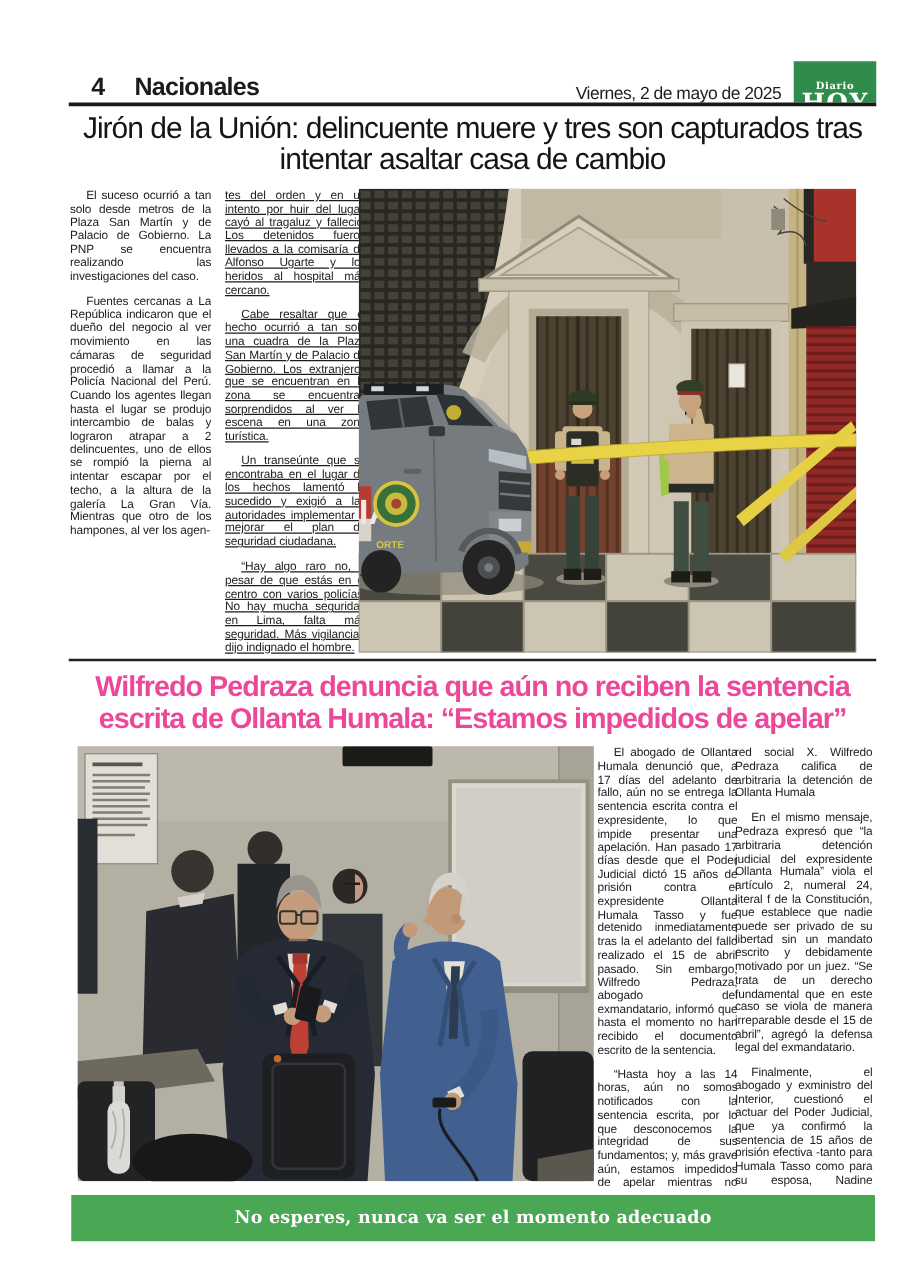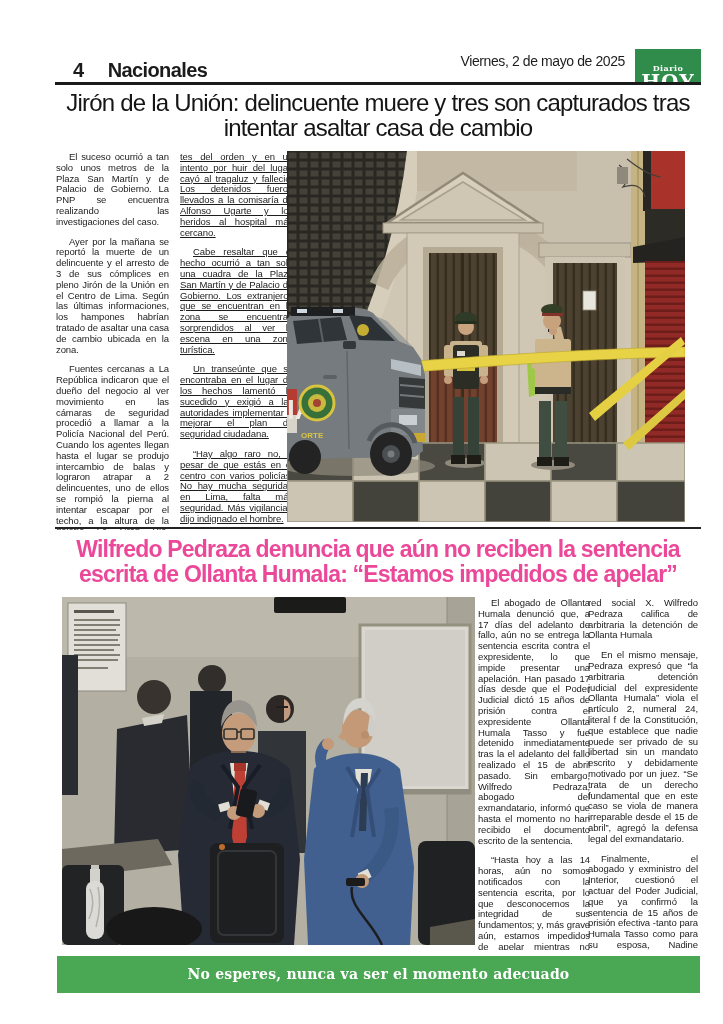--- a/index.html
+++ b/index.html
@@ -3,21 +3,21 @@
 <meta charset="utf-8">
 <style>
   html,body{margin:0;padding:0;background:#ffffff;}
   .page{position:relative;width:723px;height:1024px;background:#fff;overflow:hidden;
         font-family:"Liberation Sans",sans-serif;color:#1b1b1b;}
   
   .hdr{position:absolute;left:55px;top:48px;width:646px;height:34px;display:flex;align-items:flex-end;}
   .pnum{font-size:20px;font-weight:700;margin-left:18px;letter-spacing:-0.5px;}
   .section{font-size:20px;font-weight:700;margin-left:24px;letter-spacing:-0.6px;}
   .hspacer{flex:1;}
-  .date{font-size:14px;color:#1d1d1d;letter-spacing:-0.4px;margin-right:10px;margin-bottom:13px;text-align:center;}
+  .date{font-size:14px;color:#1d1d1d;letter-spacing:-0.4px;margin-right:10px;margin-bottom:0;text-align:center;}
   .logo{width:66px;height:33px;background:#2f8c4a;color:#fff;text-align:center;
         font-family:"DejaVu Serif",serif;line-height:1;padding-top:15px;box-sizing:border-box;}
   .logo .ltop{display:block;font-size:8px;font-weight:700;letter-spacing:0.5px;}
   .logo .lmain{display:block;font-size:20px;font-weight:700;letter-spacing:1px;margin-top:0px;}
   .rule{position:absolute;left:55px;top:82px;width:646px;border-top:3px solid #1a1a1a;}
   
   .h1{position:absolute;left:55px;top:90px;width:646px;text-align:center;
       font-size:24px;line-height:25px;font-weight:400;letter-spacing:-0.8px;color:#151515;}
   .h2{position:absolute;left:45px;top:537px;width:666px;text-align:center;
       font-size:23px;line-height:25px;font-weight:700;letter-spacing:-0.8px;color:#ec4899;}
@@ -53,22 +53,21 @@
     <div class="logo">
       <span class="ltop">Diario</span>
       <span class="lmain">HOY</span>
     </div>
   </div>
   <div class="rule"></div>
 
   <div class="h1">Jirón de la Unión: delincuente muere y tres son capturados tras intentar asaltar casa de cambio</div>
 
   <div class="col c1">
-      <p>El suceso ocurrió a tan solo unos metros de la Plaza San Martín y de Palacio de Gobierno. La PNP se encuentra realizando las investigaciones del caso.</p>
-      <p>Ayer por la mañana se reportó la muerte de un delincuente y el arresto de 3 de sus cómplices en pleno Jirón de la Unión en el Centro de Lima. Según las últimas informaciones, los hampones habrían tratado de asaltar una casa de cambio ubicada en la zona.</p>
+      <p>El suceso ocurrió a tan solo desde metros de la Plaza San Martín y de Palacio de Gobierno. La PNP se encuentra realizando las investigaciones del caso.</p>
       <p>Fuentes cercanas a La República indicaron que el dueño del negocio al ver movimiento en las cámaras de seguridad procedió a llamar a la Policía Nacional del Perú. Cuando los agentes llegan hasta el lugar se produjo intercambio de balas y lograron atrapar a 2 delincuentes, uno de ellos se rompió la pierna al intentar escapar por el techo, a la altura de la galería La Gran Vía. Mientras que otro de los hampones, al ver los agen-</p>
     </div>
   <div class="col c2">
       <p class="cont">tes del orden y en un intento por huir del lugar, cayó al tragaluz y falleció. Los detenidos fueron llevados a la comisaría de Alfonso Ugarte y los heridos al hospital más cercano.</p>
       <p>Cabe resaltar que el hecho ocurrió a tan solo una cuadra de la Plaza San Martín y de Palacio de Gobierno. Los extranjeros que se encuentran en la zona se encuentran sorprendidos al ver la escena en una zona turística.</p>
       <p>Un transeúnte que se encontraba en el lugar de los hechos lamentó lo sucedido y exigió a las autoridades implementar o mejorar el plan de seguridad ciudadana.</p>
       <p>“Hay algo raro no, a pesar de que estás en el centro con varios policías. No hay mucha seguridad en Lima, falta más seguridad. Más vigilancia”, dijo indignado el hombre.</p>
     </div>
 
   <figure class="photo1">

